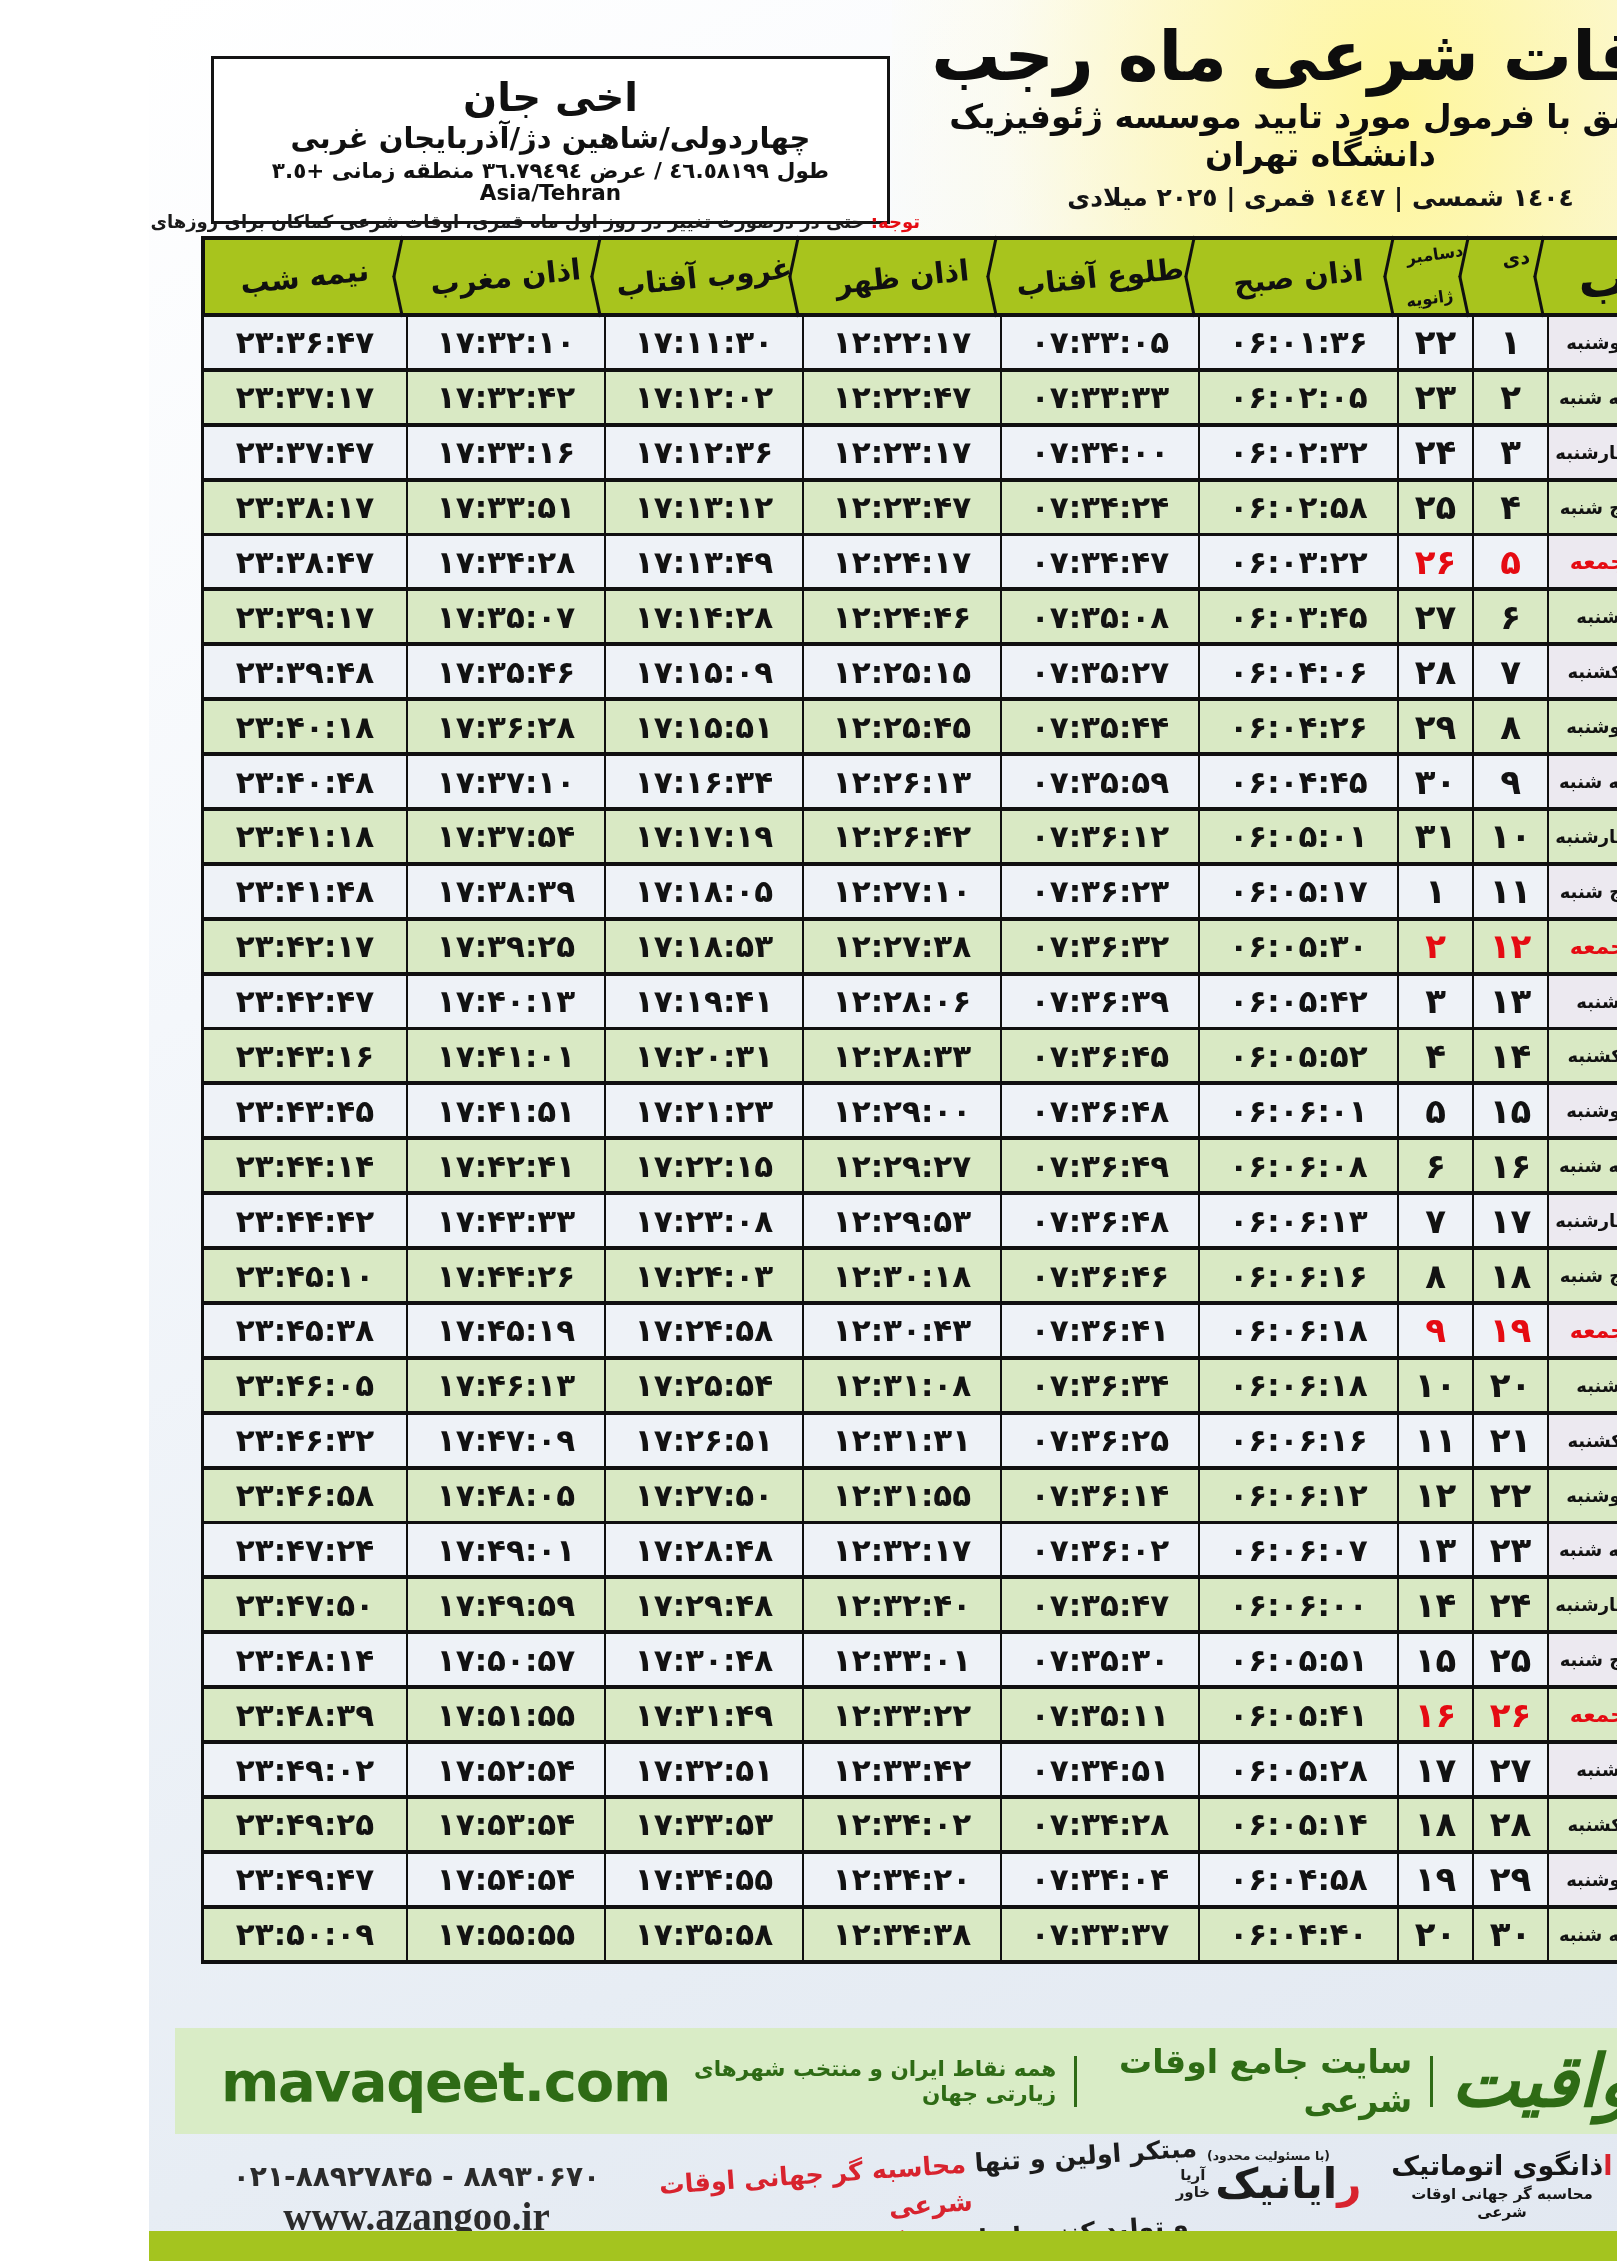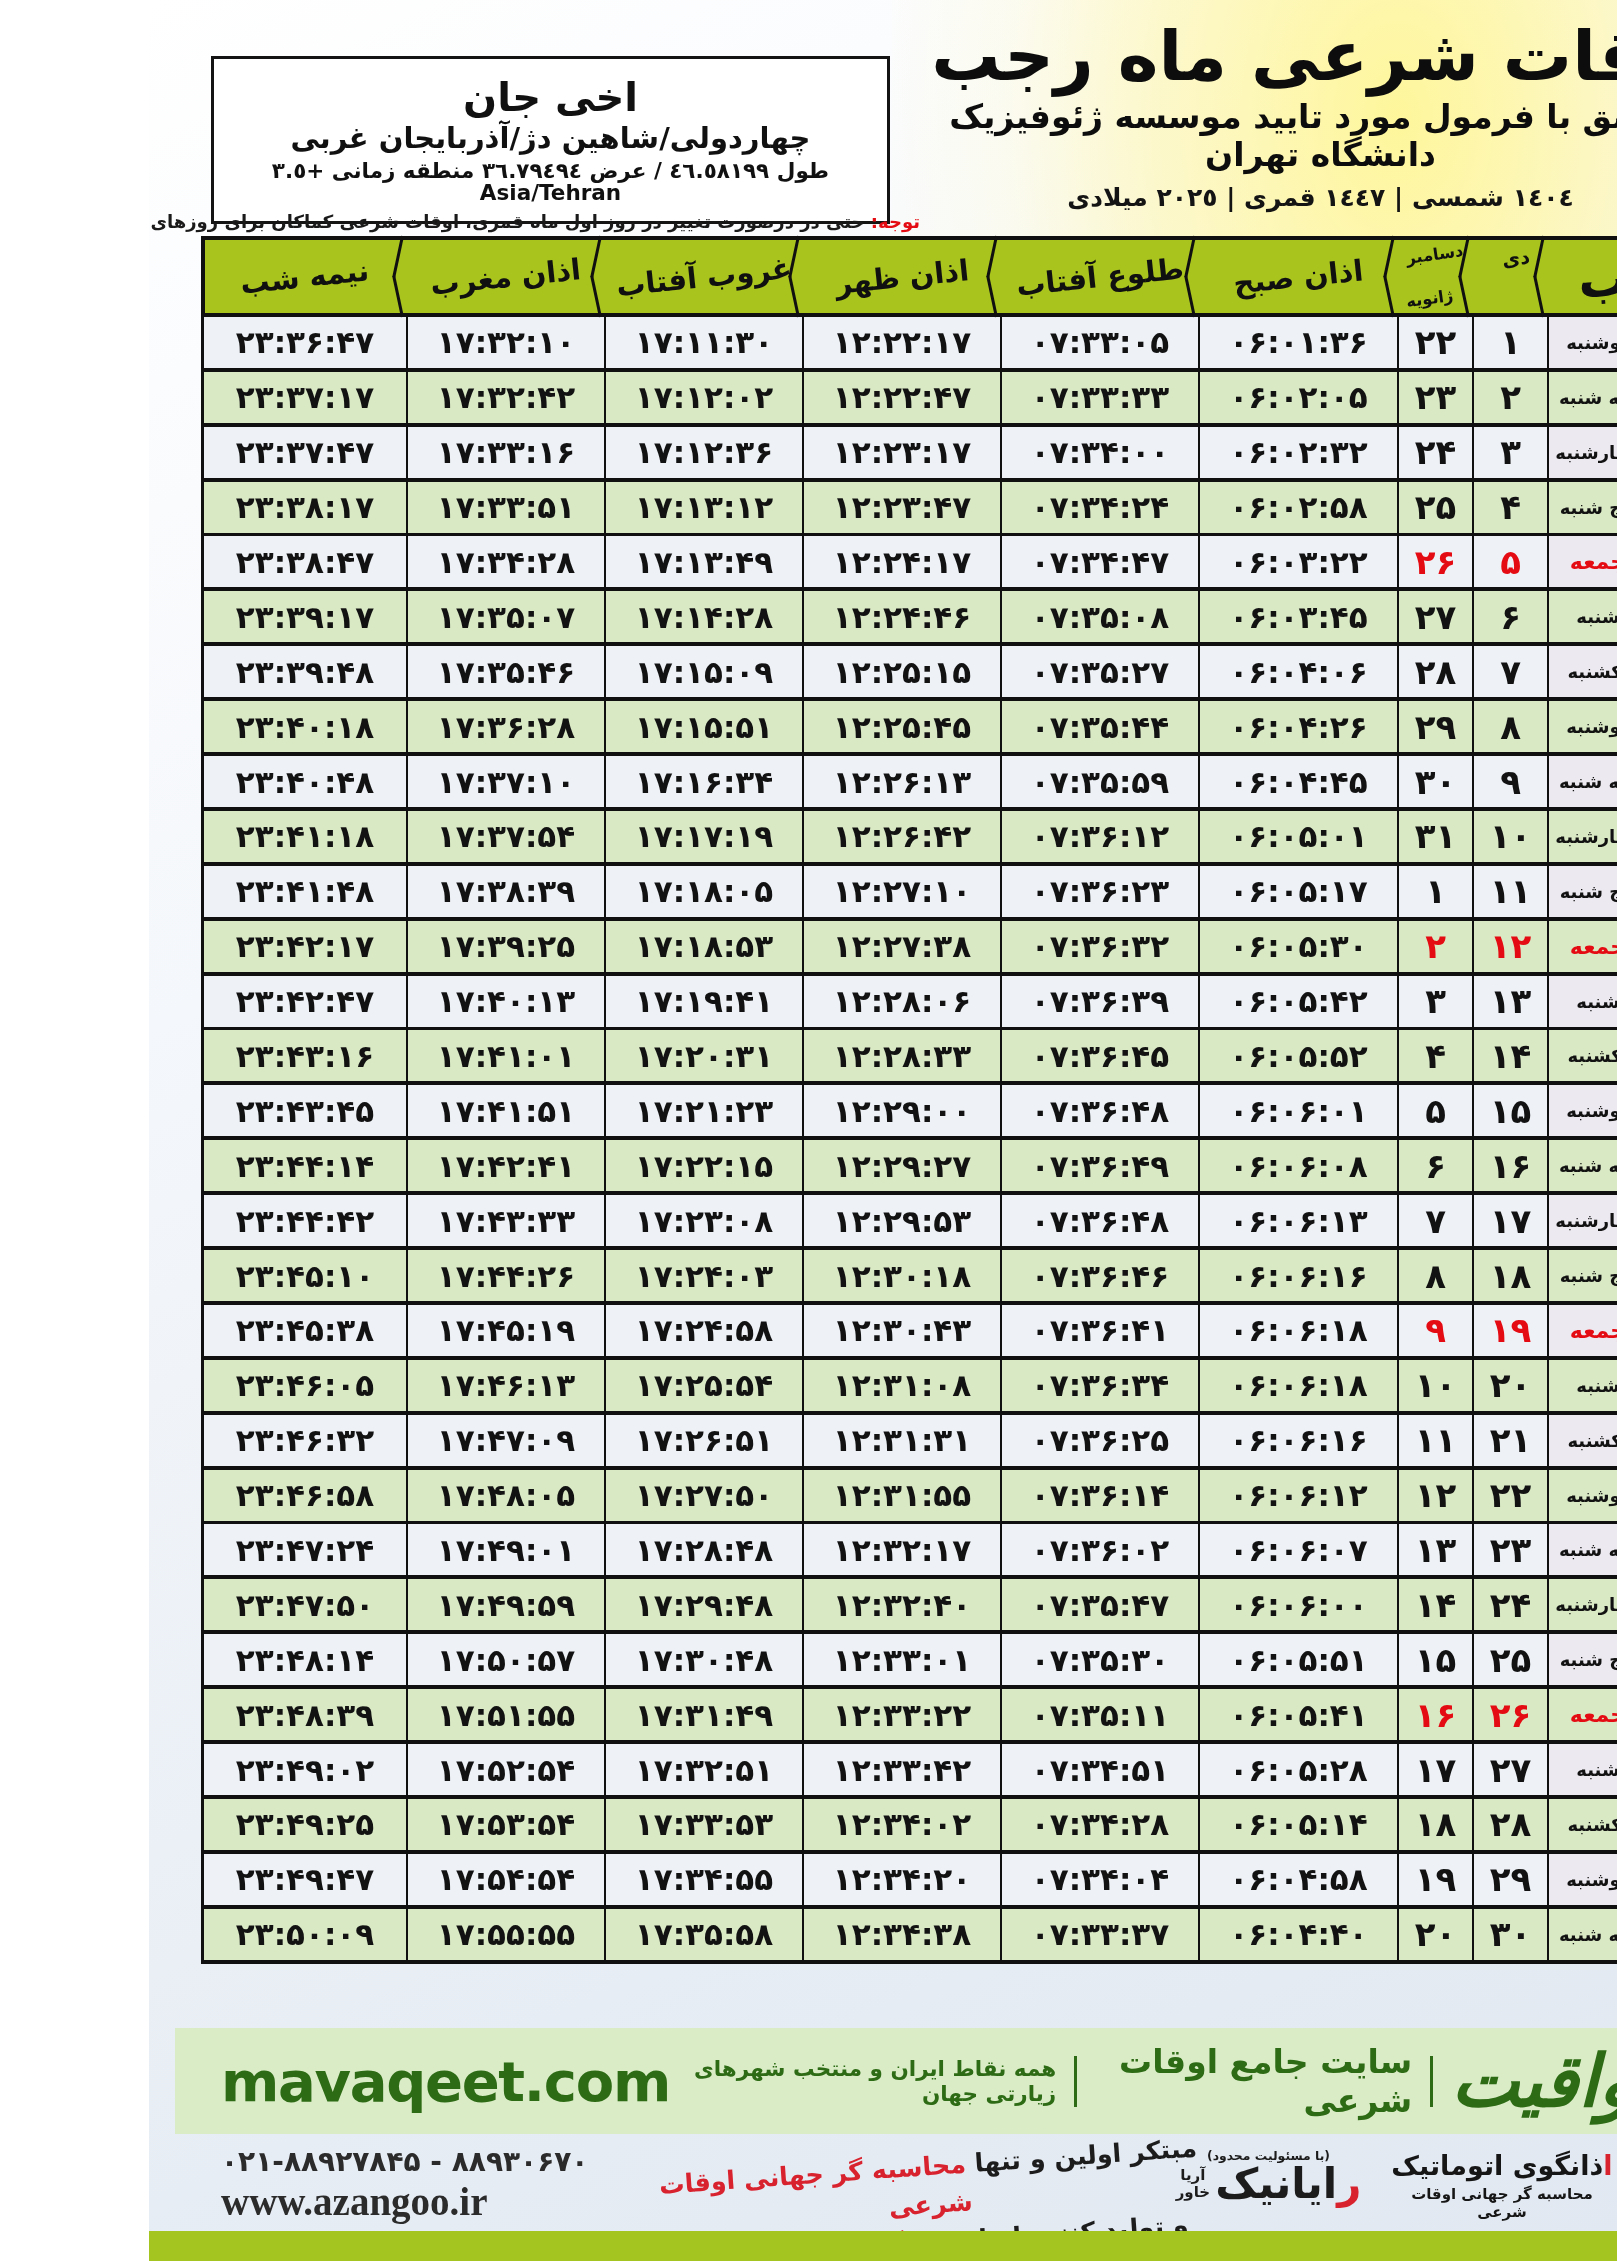--- a/index.html
+++ b/index.html
@@ -75,21 +75,21 @@
   
   .mv-bar{position:absolute;left:26px;top:2028px;width:1566px;height:106px;box-sizing:border-box;z-index:2;
           background:#d9ecc6;display:flex;direction:rtl;align-items:center;padding:0 46px;color:#2e6b15;}
   .mv-brand{font-size:72px;font-weight:bold;line-height:1;font-style:italic;}
   .mv-sep{width:3.9px;height:51px;background:#2e6b15;margin:0 18px;}
   .mv-tag1{font-size:33px;font-weight:bold;text-align:right;}
   .mv-tag2{font-size:21.5px;font-weight:bold;}
   .mv-domain{margin-inline-start:auto;font-size:56px;font-weight:bold;direction:ltr;letter-spacing:-1.3px;}
   
   .footer{position:absolute;left:0;top:2144px;width:1618px;height:87px;z-index:2;}
-  .f-left{position:absolute;left:72px;top:1px;width:391px;color:#2b2b2b;}
+  .f-left{position:absolute;left:72px;top:16px;width:391px;text-align:center;color:#2b2b2b;}
   .f-phone{font-size:28px;font-weight:bold;direction:ltr;letter-spacing:0.7px;}
   .f-site{font-size:39px;font-weight:bold;font-family:"Liberation Serif","DejaVu Serif",serif;direction:ltr;margin-top:1.3px;}
   .f-center{position:absolute;left:496px;top:2.6px;width:574px;text-align:center;transform:rotate(-4deg);
             direction:rtl;color:#1c1c1c;}
   .f-center .line{font-size:25.4px;font-weight:bold;line-height:1.5;}
   .red{color:#d8232e;}
   .f-rayanik{position:absolute;right:391px;top:3.9px;width:215px;text-align:center;direction:rtl;color:#1c1c1c;}
   .ry-note{font-size:12.4px;font-weight:bold;}
   .ry-row{display:flex;direction:rtl;align-items:center;justify-content:center;gap:5.2px;}
   .ry-brand{font-size:42px;font-weight:bold;line-height:1;}

